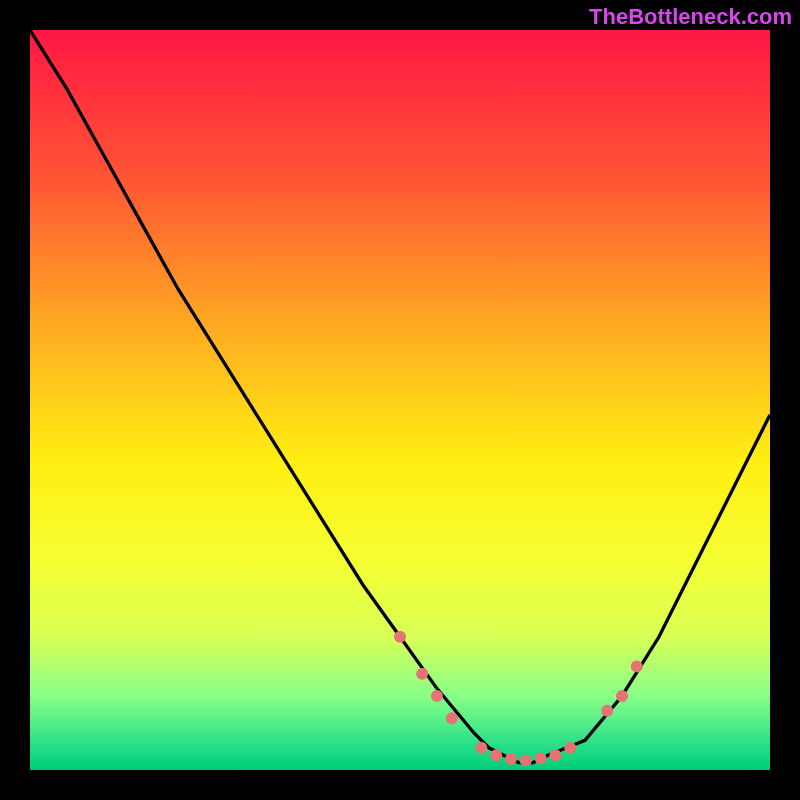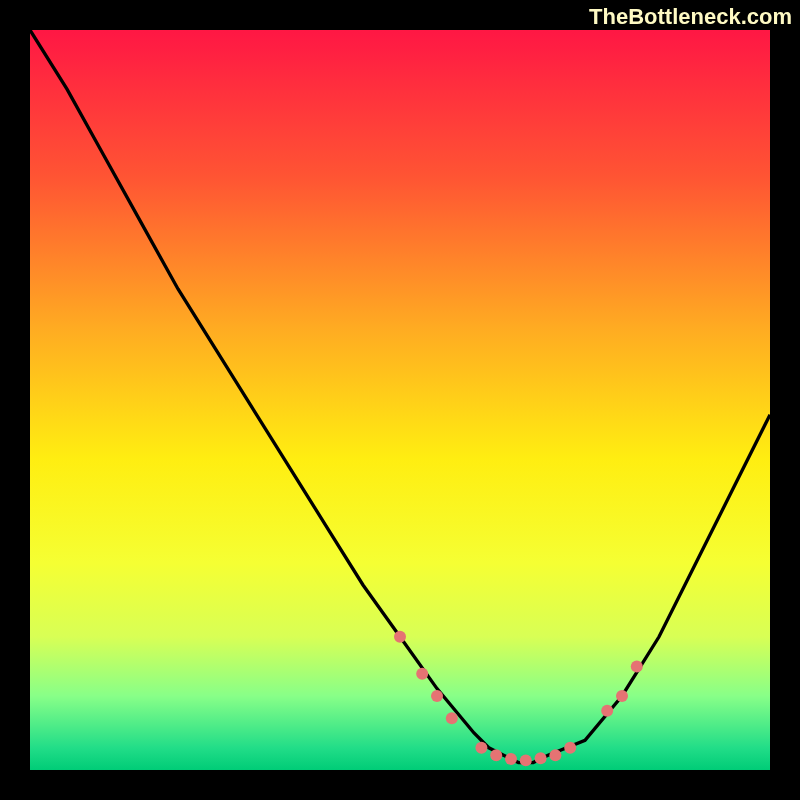--- a/index.html
+++ b/index.html
@@ -8,21 +8,21 @@
     height: 800px;
     background: #000;
     position: relative;
     font-family: Arial, sans-serif;
     overflow: hidden;
   }
   .watermark {
     position: absolute;
     top: 4px;
     right: 8px;
-    color: #fef9c3;
+    color: #d946ef;
     font-size: 22px;
     font-weight: bold;
     z-index: 10;
   }
   .plot-area {
     position: absolute;
     left: 30px;
     top: 30px;
     width: 740px;
     height: 740px;

